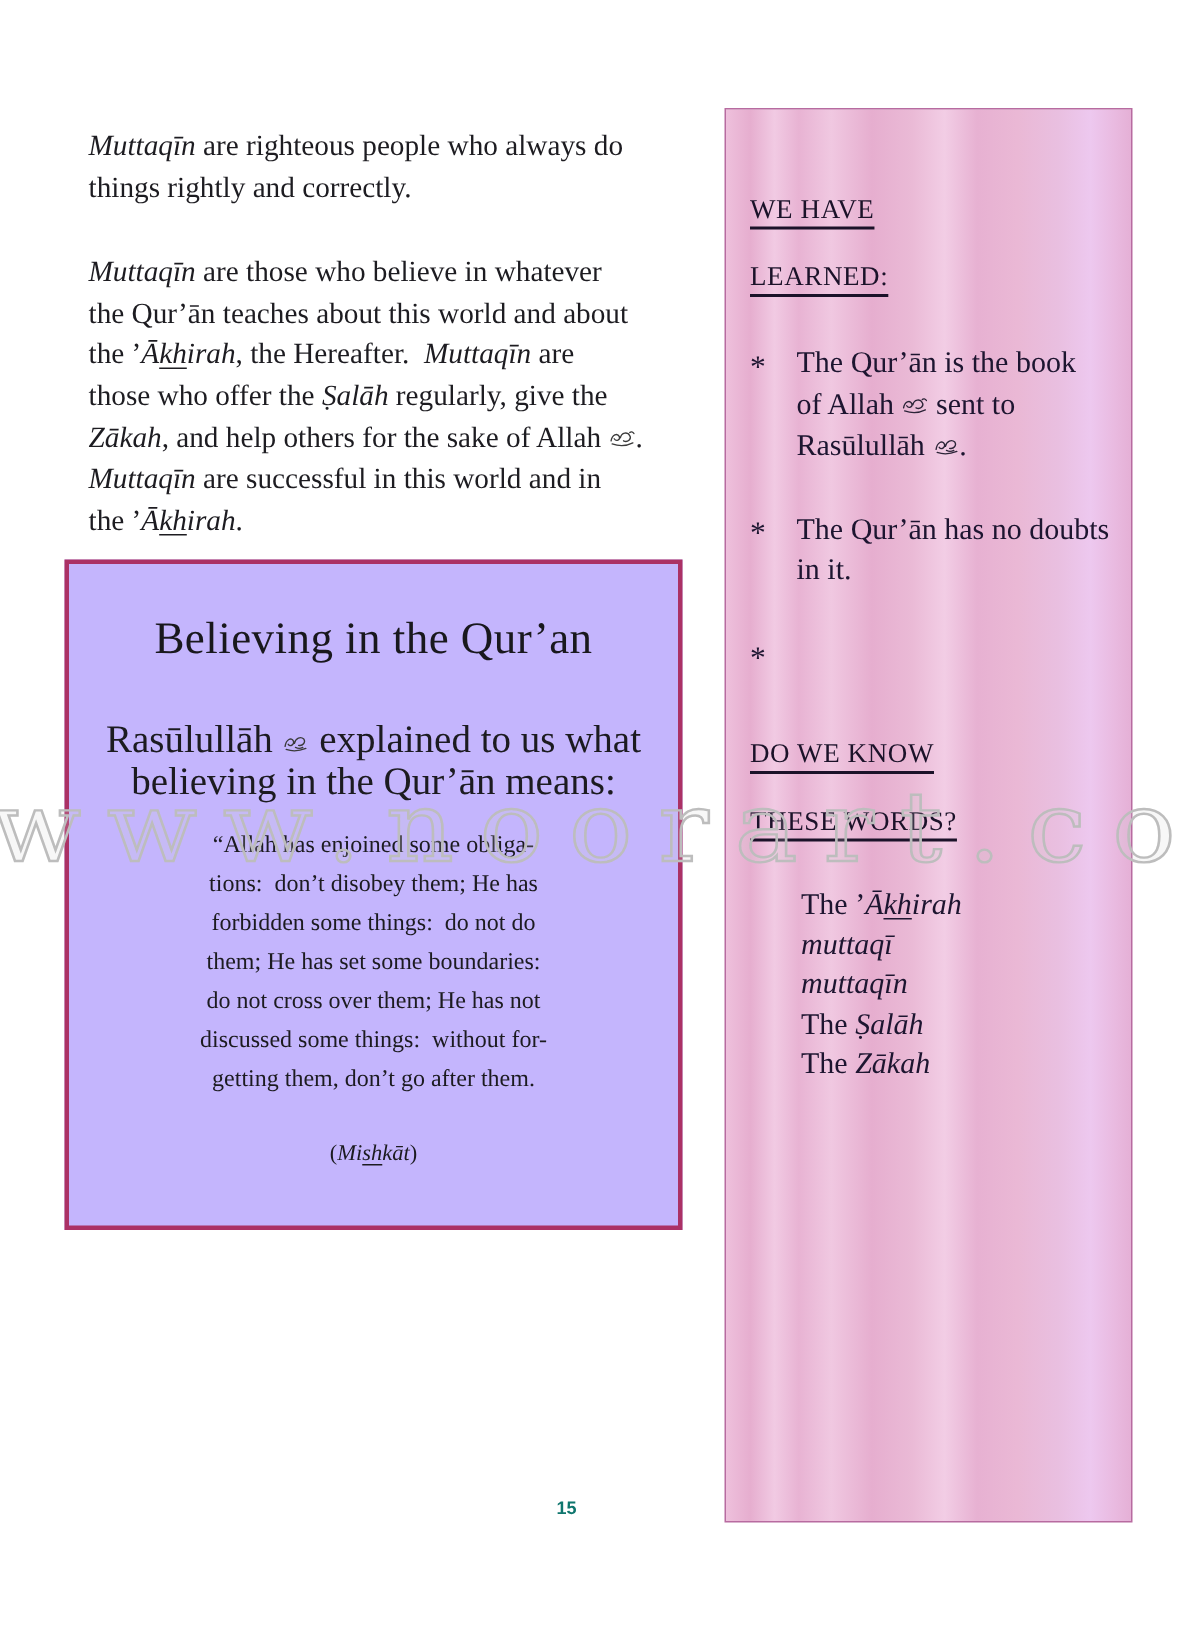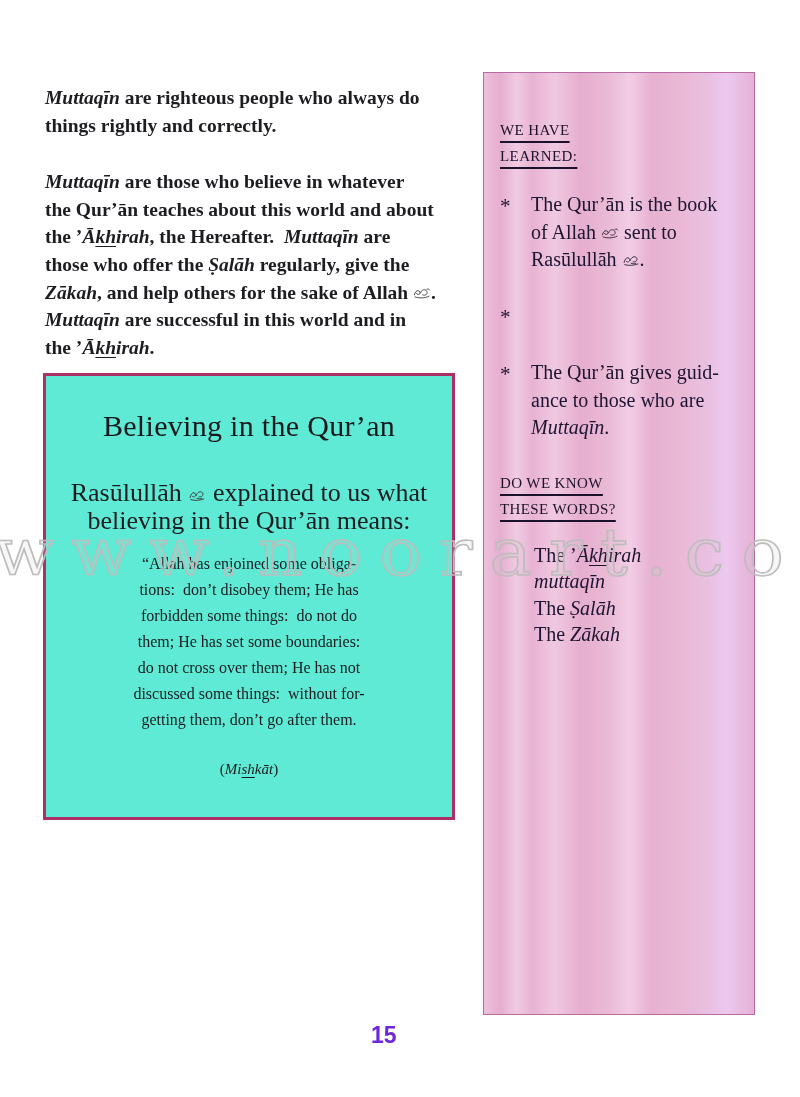--- a/index.html
+++ b/index.html
@@ -11,29 +11,29 @@
     position:relative;
     overflow:hidden;
   }
   .page { position:absolute; inset:0; }
 
   
   .main-col {
     position:absolute; left:45px; top:84px; width:420px;
     font-size:19.5px; line-height:27.6px; color:#1d1c21;
   }
-  .main-col p { margin:0 0 29px 0;font-weight:bold; }
+  .main-col p { margin:0 0 29px 14px; }
   i { font-style:italic; }
   u { text-decoration:underline; text-decoration-thickness:1px; text-underline-offset:2.5px; }
 
   
   .quote-box {
     position:absolute; left:43px; top:373px; width:406px; height:441px;
     border:3px solid #ab3165;
-    background:#5eead4;
+    background:#c4b5fd;
     text-align:center;
     box-sizing:content-box;
   }
   .quote-box .box-title {
     font-size:30px; font-weight:normal; margin:33px 0 0 0; letter-spacing:0.3px;
     color:#19181d;
   }
   .quote-box .box-intro {
     font-size:26px; line-height:28px; margin:36px 0 0 0;
   }
@@ -50,21 +50,21 @@
     box-sizing:border-box;
     border:1px solid #b76ba0;
     padding:44px 12px 0 16px;
     color:#1d1530;
     background:linear-gradient(90deg,
       #eec0dc 0%, #e6aecf 6%, #f1cae3 12%, #e8b3d3 18%, #f0c8e1 26%,
       #e6aecf 36%, #eabad6 46%, #f2cde5 54%, #e7b1d2 62%, #eab8d5 72%,
       #e9bfe0 82%, #edc8ef 90%, #e9bae0 96%, #e5b0d6 100%);
   }
   .sb-h {
-    font-size:15px; line-height:26px; font-weight:normal; margin:0;
+    font-size:18px; line-height:45px; font-weight:normal; margin:0;
     letter-spacing:0.4px;
     text-decoration:underline; text-decoration-thickness:1.5px; text-underline-offset:6px;
     color:#1b1229;
   }
   .sb-h.words-h { margin-top:20px; }
   .sb-bullets { list-style:none; margin:22px 0 0 0; padding:0; }
   .sb-bullets li { display:flex; margin:0 0 28px 0; font-size:20px; line-height:27.5px; }
   .sb-bullets .star { width:31px; flex:0 0 31px; font-size:21px; padding-top:2px; }
   .sb-words { list-style:none; margin:20px 0 0 34px; padding:0; }
   .sb-words li { font-size:20px; line-height:26.5px; }
@@ -79,23 +79,23 @@
     font-size:65px; line-height:70px;
     letter-spacing:16px; white-space:nowrap;
     transform:scaleX(1.08); transform-origin:left center;
     color:rgba(210,210,210,0.18);
     -webkit-text-stroke:1.6px #bdbdbd;
     z-index:10; pointer-events:none;
   }
 
   
   .page-number {
-    position:absolute; left:371px; top:1022px;
+    position:absolute; left:371px; top:998px;
     font-family:"Liberation Sans", sans-serif;
-    font-weight:bold; font-size:23px; color:#6d28d9;
+    font-weight:bold; font-size:12px; color:#0f766e;
   }
 </style>
 </head>
 <body>
 
 <div class="page">
 
   <section class="main-col">
     <p><i>Muttaqīn</i> are righteous people who always do<br>things rightly and correctly.</p>
     <p><i>Muttaqīn</i> are those who believe in whatever<br>the Qur’ān teaches about this world and about<br>the ’<i>Ā<u>kh</u>irah</i>, the Hereafter.&nbsp; <i>Muttaqīn</i> are<br>those who offer the <i>Ṣalāh</i> regularly, give the<br><i>Zākah</i>, and help others for the sake of Allah <svg class="hon" viewBox="0 0 26 18">
@@ -119,31 +119,32 @@
       <li>
         <span class="star">*</span>
         <span>The Qur’ān is the book<br>of Allah <svg class="hon" viewBox="0 0 26 18">
               <path d="M2 11 C3 5 8 3 10 7 C11 10 7 12 5 9 M11 8 C12 3 18 2 20 6 C22 9 18 13 14 11 M3 14 C9 16 17 16 23 13 M20 3 C21 2 23 2 24 4" fill="none" stroke="#2c2438" stroke-width="1.3" stroke-linecap="round"></path>
             </svg> sent to<br>Rasūlullāh <svg class="hon" viewBox="0 0 26 18">
               <path d="M3 12 C4 5 9 3 11 7 C12 10 8 13 6 10 M12 9 C13 4 18 2 21 5 C23 8 20 12 16 11 M4 15 C10 17 18 16 23 14 M13 13 C15 14 18 14 20 13" fill="none" stroke="#2c2438" stroke-width="1.3" stroke-linecap="round"></path>
             </svg>.</span>
       </li>
       <li>
         <span class="star">*</span>
+        <span>The Qur’ān has no doubts<br>in it.</span>
       </li>
       <li>
         <span class="star">*</span>
-        <span>The Qur’ān gives guid-<br>ance to those who are<br><i>Muttaqīn</i>.</span>
       </li>
     </ul>
 
     <h2 class="sb-h words-h">DO WE KNOW<br>THESE WORDS?</h2>
 
     <ul class="sb-words">
       <li>The ’<i>Ā<u>kh</u>irah</i></li>
+      <li><i>muttaqī</i></li>
       <li><i>muttaqīn</i></li>
       <li>The <i>Ṣalāh</i></li>
       <li>The <i>Zākah</i></li>
     </ul>
   </aside>
 
   <div class="watermark">www.noorart.com</div>
 
   <div class="page-number">15</div>
 

